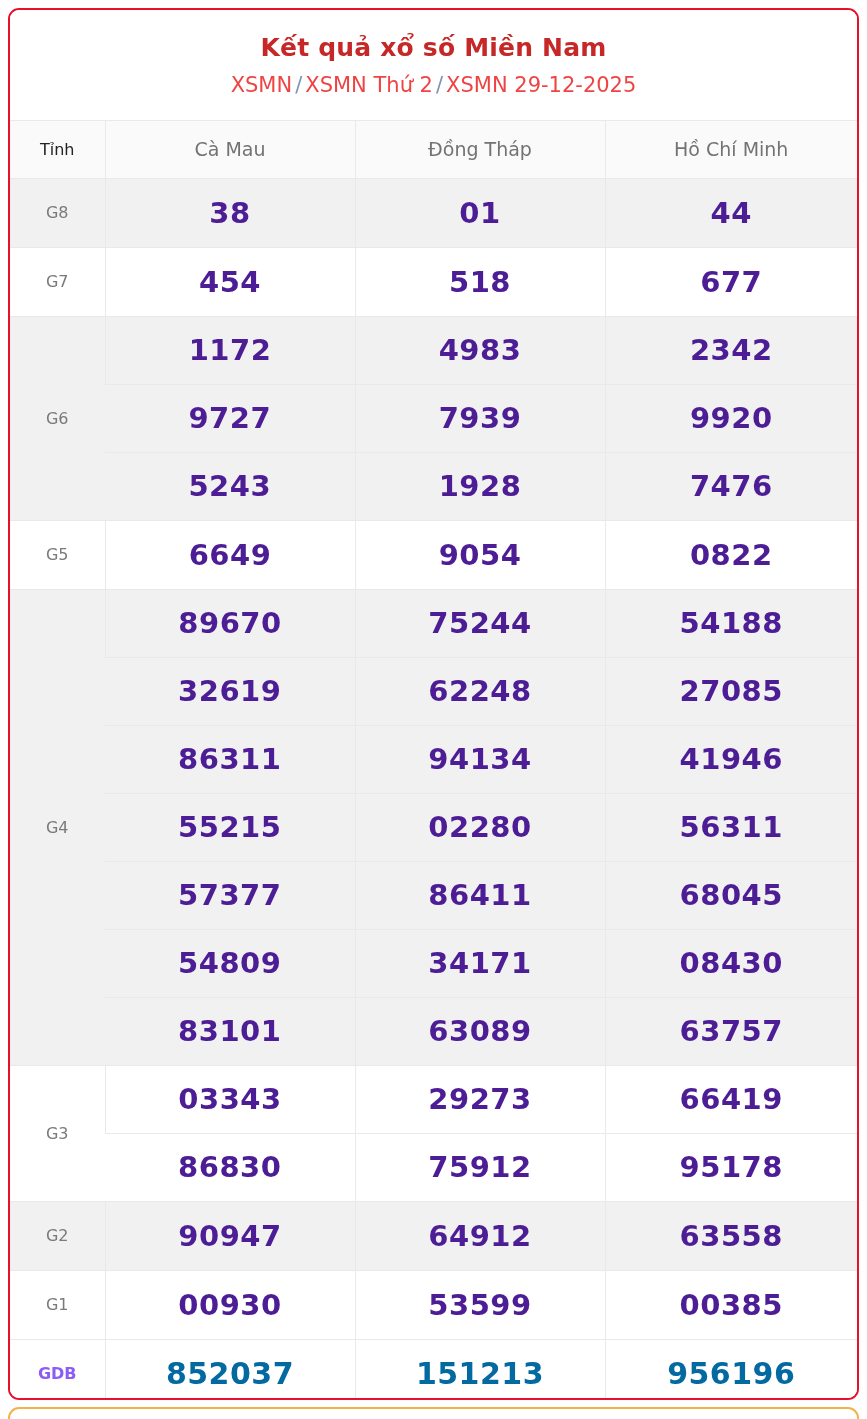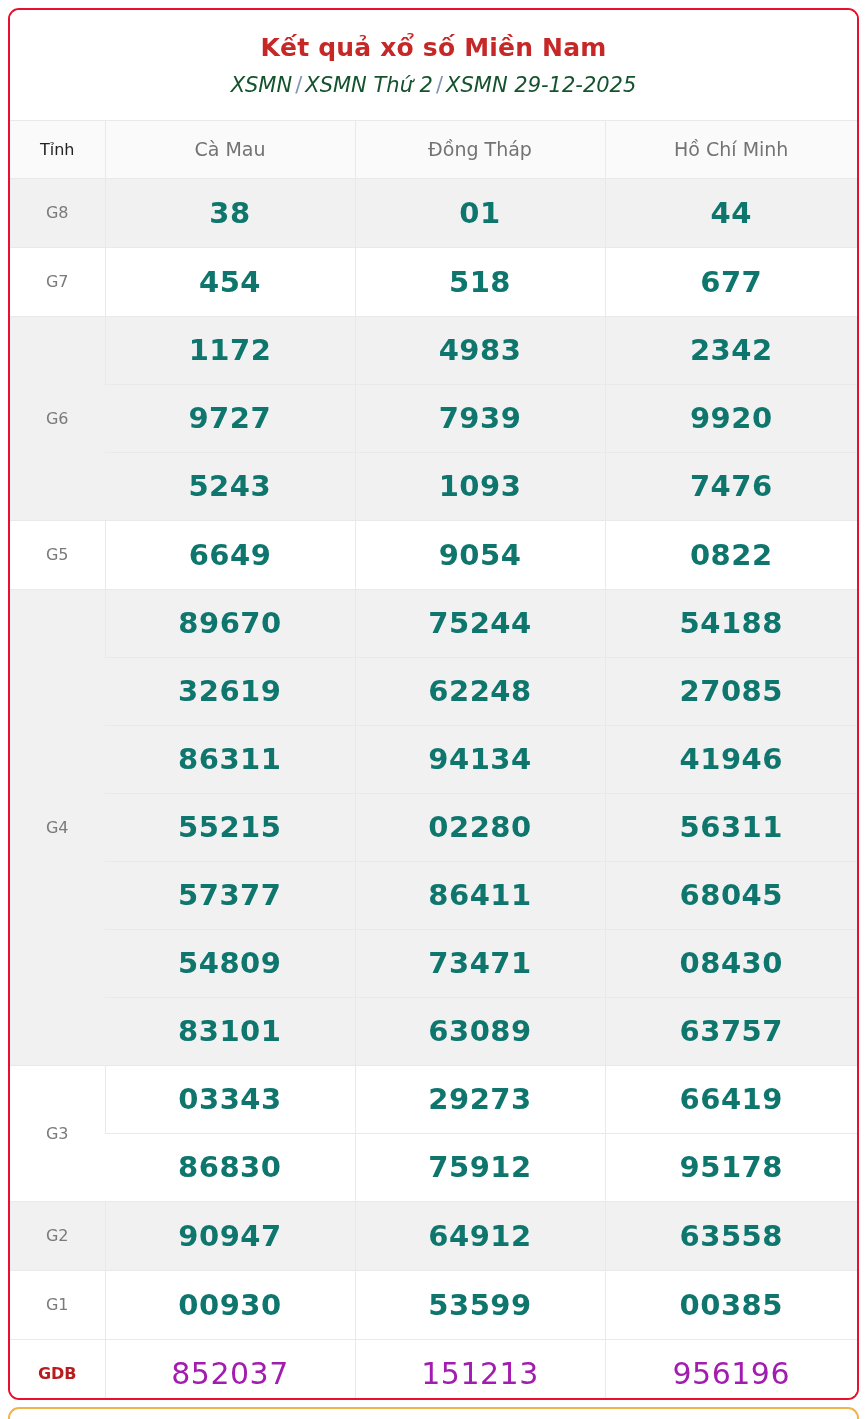--- a/index.html
+++ b/index.html
@@ -50,23 +50,22 @@
 
   .card-subtitle {
     margin-top: 9px;
     font-size: 21px;
     color: #e03a30;
     line-height: 1.3;
     white-space: nowrap;
   }
 
   .card-subtitle .crumb-link {
-    color: #14532d;
+    color: #ef4444;
     text-decoration: none;
-    font-style: italic;
   }
 
   .card-subtitle .crumb-sep {
     color: #7f96b3;
     padding: 0 3px;
   }
 
   
   .result-table {
     width: 100%;
@@ -112,39 +111,39 @@
   td.prize-label {
     font-size: 16px;
     color: #7a7a7a;
     font-weight: normal;
   }
 
   
   td.prize-num {
     font-size: 29px;
     font-weight: bold;
-    color: #0f766e;
+    color: #4c1d95;
     letter-spacing: 0.5px;
   }
 
   
   tr.shade td { background: #f1f1f1; }
   tr.plain td { background: #ffffff; }
 
   
   td.gdb-label {
     font-size: 16px;
-    color: #b91c1c;
+    color: #8b5cf6;
     font-weight: bold;
   }
 
   td.gdb-num {
     font-size: 30px;
-    font-weight: normal;
-    color: #a21caf;
+    font-weight: bold;
+    color: #0369a1;
     letter-spacing: 0.5px;
     margin-top: 40px;
   }
 
   
   tr.r-h68 td { height: 68px; }
   tr.r-h69 td { height: 69px; }
 
   
   .notice-box {
@@ -206,21 +205,21 @@
             <td class="prize-num">4983</td>
             <td class="prize-num">2342</td>
           </tr>
           <tr class="shade r-h68">
             <td class="prize-num">9727</td>
             <td class="prize-num">7939</td>
             <td class="prize-num">9920</td>
           </tr>
           <tr class="shade r-h68">
             <td class="prize-num">5243</td>
-            <td class="prize-num">1093</td>
+            <td class="prize-num">1928</td>
             <td class="prize-num">7476</td>
           </tr>
           <tr class="plain r-h69">
             <td rowspan="1" class="prize-label">G5</td>
             <td class="prize-num">6649</td>
             <td class="prize-num">9054</td>
             <td class="prize-num">0822</td>
           </tr>
           <tr class="shade r-h68">
             <td rowspan="7" class="prize-label">G4</td>
@@ -243,21 +242,21 @@
             <td class="prize-num">02280</td>
             <td class="prize-num">56311</td>
           </tr>
           <tr class="shade r-h68">
             <td class="prize-num">57377</td>
             <td class="prize-num">86411</td>
             <td class="prize-num">68045</td>
           </tr>
           <tr class="shade r-h68">
             <td class="prize-num">54809</td>
-            <td class="prize-num">73471</td>
+            <td class="prize-num">34171</td>
             <td class="prize-num">08430</td>
           </tr>
           <tr class="shade r-h68">
             <td class="prize-num">83101</td>
             <td class="prize-num">63089</td>
             <td class="prize-num">63757</td>
           </tr>
           <tr class="plain r-h68">
             <td rowspan="2" class="prize-label">G3</td>
             <td class="prize-num">03343</td>

